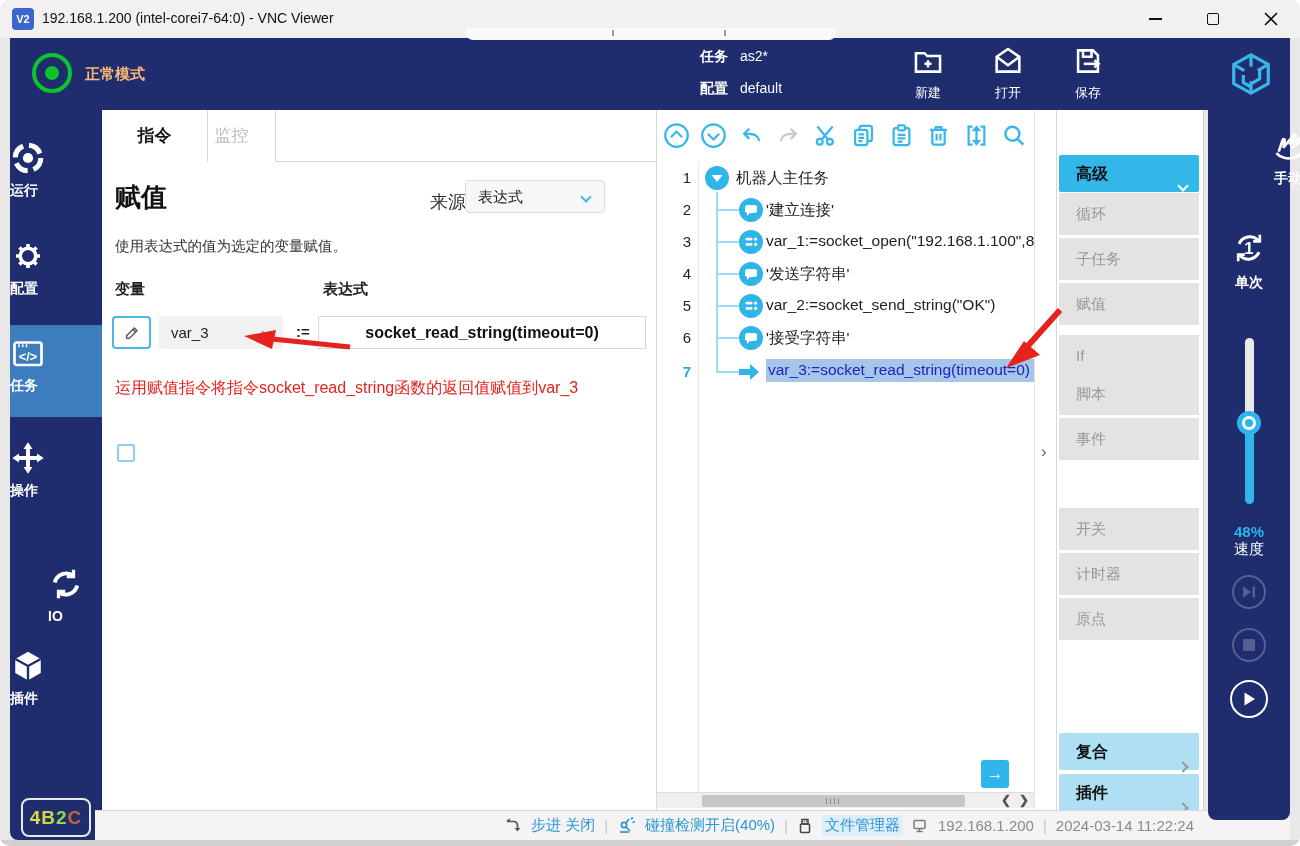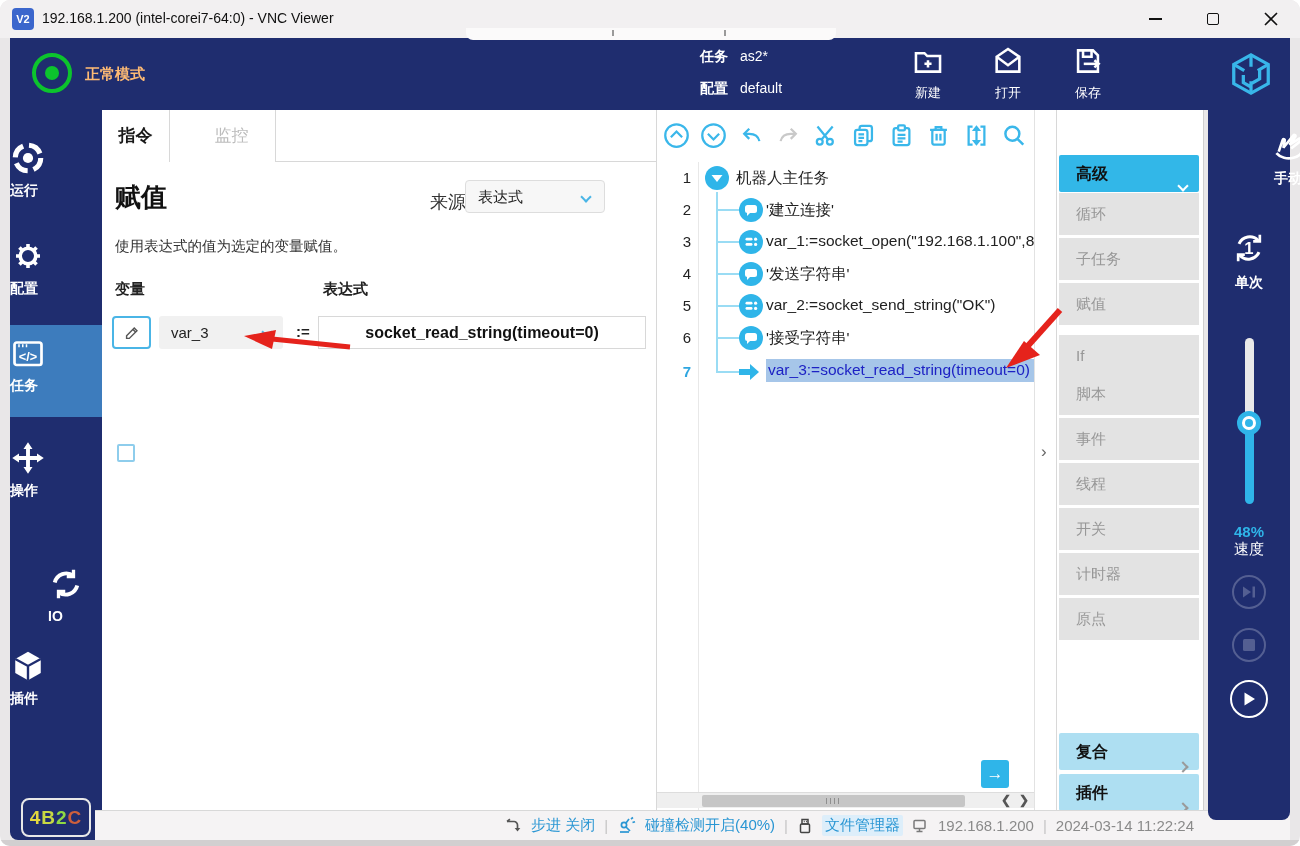--- a/index.html
+++ b/index.html
@@ -37,21 +37,21 @@
     text-align:center; line-height:35px; font-size:19px; font-weight:bold; letter-spacing:1px; }
 
   
   .main-panel { position:absolute; left:102px; top:110px; width:554px; height:700px; background:#fff; }
   .tree-panel { position:absolute; left:656px; top:110px; width:378px; height:700px; background:#fff; border-left:1px solid #d8d8d8; overflow:hidden; }
   .gutter { position:absolute; left:1034px; top:110px; width:22px; height:700px; background:#fff; border-left:1px solid #e2e2e2; }
   .lib-panel { position:absolute; left:1056px; top:110px; width:148px; height:700px; background:#fff; border-left:1px solid #d8d8d8; border-right:1px solid #cfcfcf; }
 
   
   .tab { position:absolute; top:0; height:52px; line-height:52px; text-align:center; font-size:17px; }
-  .tab1 { left:0; width:68px; font-weight:bold; color:#1a1a1a; border-right:1px solid #d8d8d8; }
+  .tab1 { left:0; width:106px; font-weight:bold; color:#1a1a1a; border-right:1px solid #d8d8d8; }
   .tab2 { left:86px; width:88px; color:#bcbcbc; border-right:1px solid #d8d8d8; }
   .tabline { position:absolute; left:174px; top:51px; width:380px; height:1px; background:#d8d8d8; }
 
   .page-title { position:absolute; left:13px; top:70px; font-size:26px; font-weight:bold; color:#111; }
   .src-label { position:absolute; left:328px; top:80px; font-size:18px; color:#333; }
   .src-select { position:absolute; left:363px; top:70px; width:140px; height:33px; background:#f7f7f7; border:1px solid #ddd; border-radius:4px;
     font-size:15px; color:#222; line-height:31px; padding-left:12px; }
   .desc { position:absolute; left:13px; top:127px; font-size:14.5px; color:#333; }
   .fld-label { position:absolute; top:170px; font-size:15px; font-weight:bold; color:#222; }
   .pencil-btn { position:absolute; left:10px; top:206px; width:39px; height:33px; border:2px solid #4ab5e6; border-radius:4px; background:#fff;
@@ -253,20 +253,21 @@
           <path d="M11 6l3 3"></path>
       </svg>
     </div>
     <div class="var-select">
       <span>var_3</span>
       <span class="chev down cyan" style="position:absolute;right:12px;top:12px;"></span>
     </div>
     <div class="assign-op">:=</div>
     <div class="expr-box">socket_read_string(timeout=0)</div>
 
+    <div class="red-note">运用赋值指令将指令socket_read_string函数的返回值赋值到var_3</div>
 
     <div class="chkbox"></div>
   </div>
 
   <div class="tree-panel">
 
     <span class="ttool" style="left:6px;">
       <svg viewBox="0 0 24 24" fill="none" stroke="#3ab7ea" stroke-width="2">
           <circle cx="12" cy="12" r="10"></circle>
           <path d="M7 13.5l5-5 5 5"></path>
@@ -427,21 +428,20 @@
     <div class="lib-group" style="top:45px;background:#32b7e8;">
       <span>高级</span>
       <span class="chevbox" style="top:11px;"><span class="chev down"></span></span>
     </div>
     <div class="lib-item" style="top:83px;">循环</div>
     <div class="lib-item" style="top:128px;">子任务</div>
     <div class="lib-item" style="top:173px;">赋值</div>
     <div class="lib-item" style="top:225px;">If</div>
     <div class="lib-item" style="top:263px;">脚本</div>
     <div class="lib-item" style="top:308px;">事件</div>
-    <div class="lib-item" style="top:353px;">线程</div>
     <div class="lib-item" style="top:398px;">开关</div>
     <div class="lib-item" style="top:443px;">计时器</div>
     <div class="lib-item" style="top:488px;">原点</div>
     <div class="lib-group" style="top:623px;background:#aedff2;">
       <span>复合</span>
       <span class="chevbox"><span class="chev right"></span></span>
     </div>
     <div class="lib-group" style="top:664px;background:#aedff2;">
       <span>插件</span>
       <span class="chevbox"><span class="chev right"></span></span>

